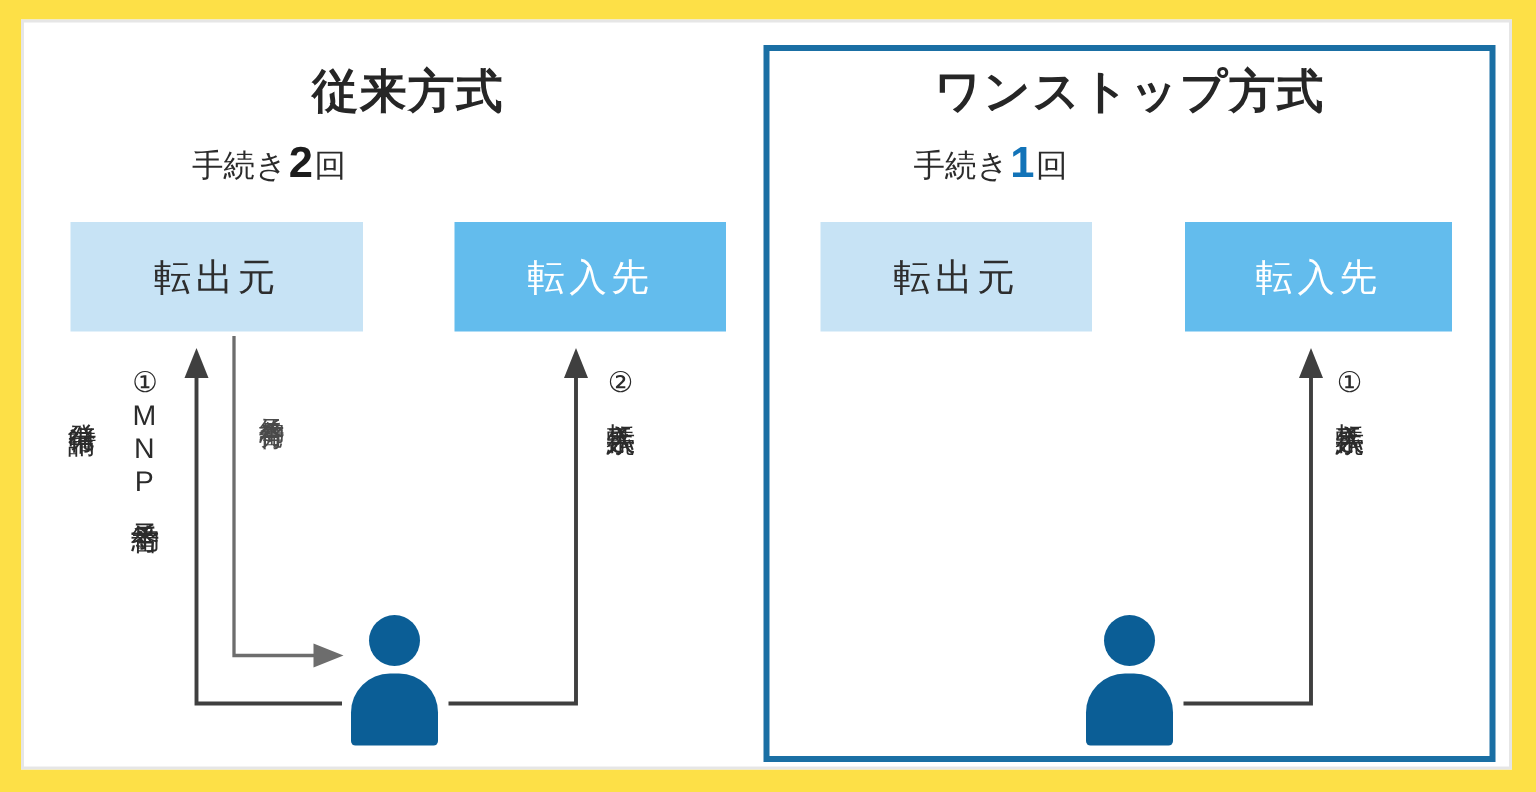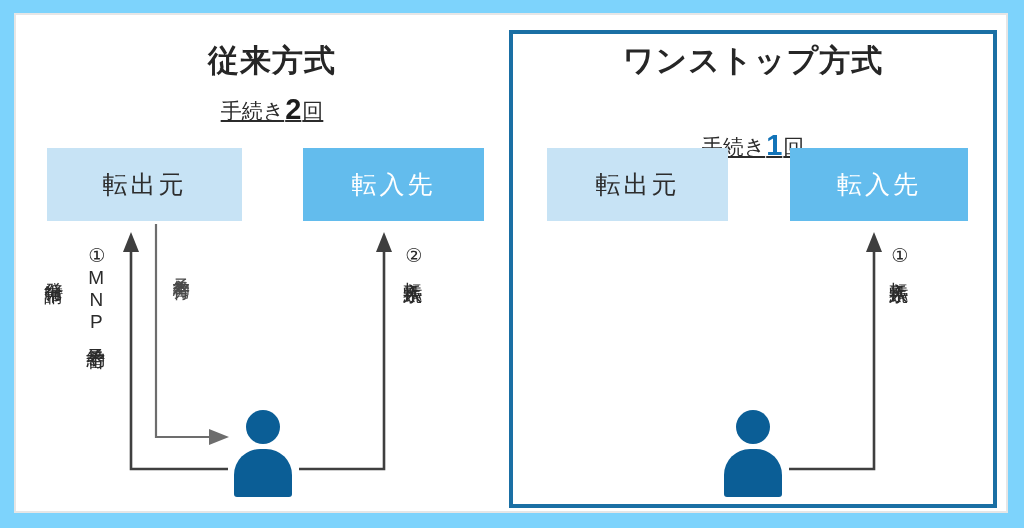--- a/index.html
+++ b/index.html
@@ -7,21 +7,21 @@
     padding: 0;
     background: #ffffff;
   }
   body {
     font-family: "Liberation Sans", "DejaVu Sans", sans-serif;
   }
   #stage {
     position: relative;
     width: 1024px;
     height: 528px;
-    background: #7dd3fc;
+    background: #fde047;
     overflow: hidden;
   }
   
   #outer-frame {
     position: absolute;
     left: 14px;
     top: 13px;
     width: 994px;
     height: 500px;
     border: 2px solid #e6e6e6;
@@ -44,25 +44,24 @@
     position: absolute;
     text-align: center;
     font-size: 31px;
     font-weight: bold;
     color: #262626;
     letter-spacing: 1px;
     white-space: nowrap;
   }
   .panel-subtitle {
     position: absolute;
-    text-align: center;
+    text-align: left;
     font-size: 21px;
     color: #2b2b2b;
     white-space: nowrap;
-    text-decoration: underline;
   }
   .panel-subtitle .count {
     font-size: 29px;
     font-weight: bold;
     vertical-align: -1px;
     padding: 0 1px;
   }
   .count.dark { color: #1c1c1c; }
   .count.blue { color: #1273b8; }
 
@@ -180,21 +179,21 @@
       <div class="body"></div>
     </div>
   </div>
 
   <div id="onestop-panel"></div>
 
   <div>
 
     <div class="panel-title" style="left:609px; top:40px; width:288px;font-family:Liberation Mono, monospace;">ワンストップ方式</div>
 
-    <div class="panel-subtitle" style="left:609px; top:93px; width:288px;margin-top:36px;">
+    <div class="panel-subtitle" style="left:609px; top:93px; width:288px;">
       <span>手続き</span><span class="count blue">1</span><span>回</span>
     </div>
 
     <div class="org-box source" style="left:547px; top:148px; width:181px; height:73px;">転出元</div>
 
     <div class="org-box dest" style="left:790px; top:148px; width:178px; height:73px;">転入先</div>
 
     <div class="vlabel" style="left:889px; top:244px;">
       <span class="circled">①</span><span>転入手続き</span>
     </div>

